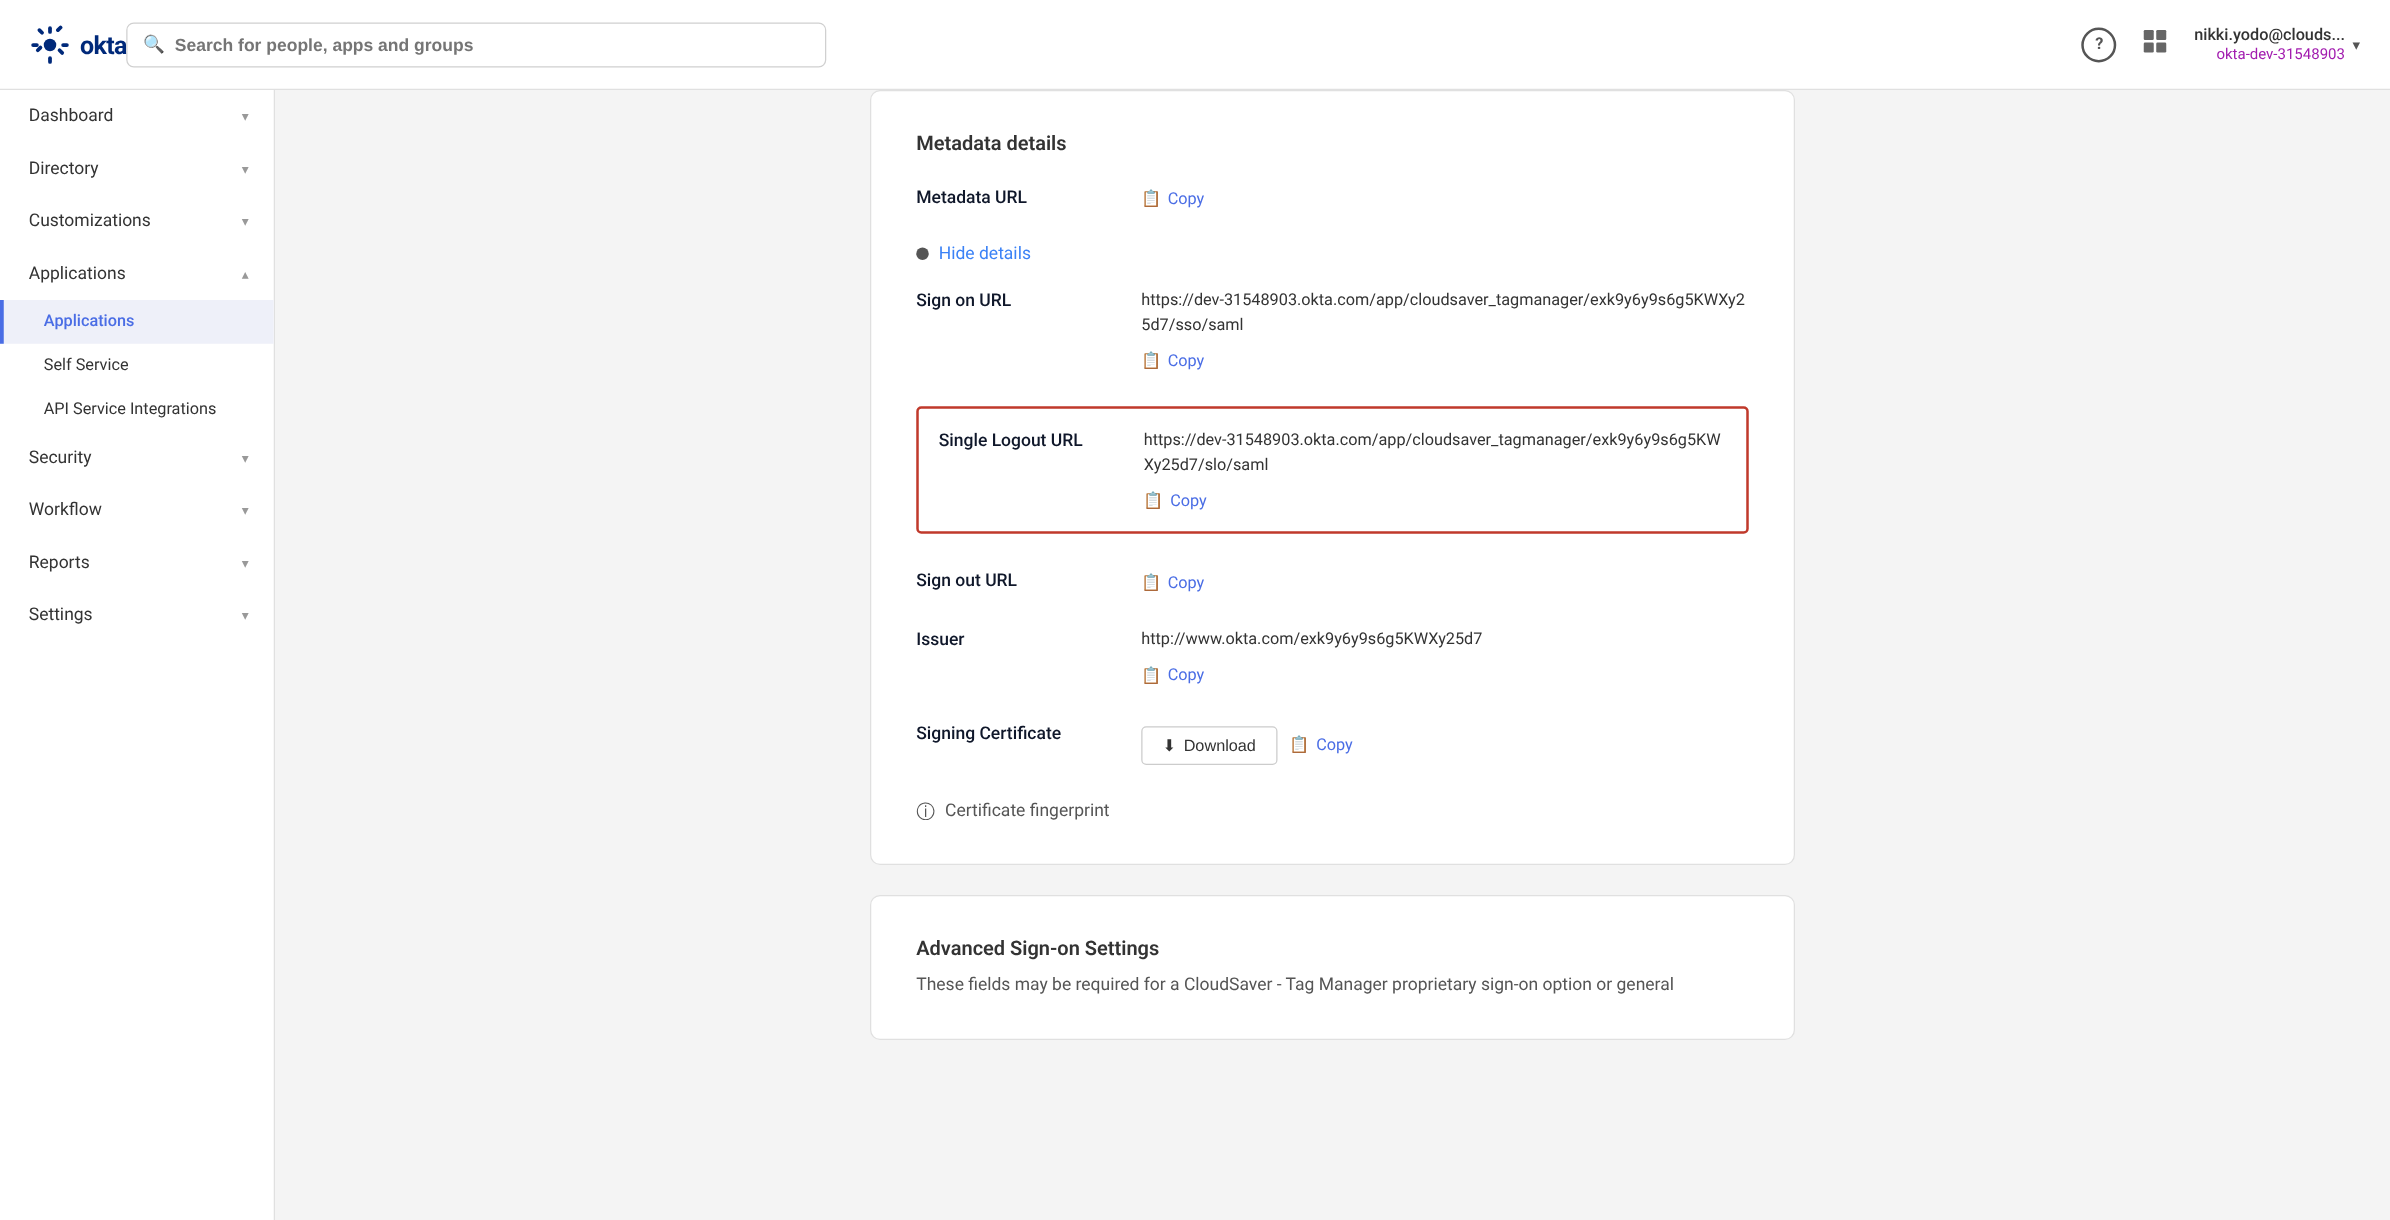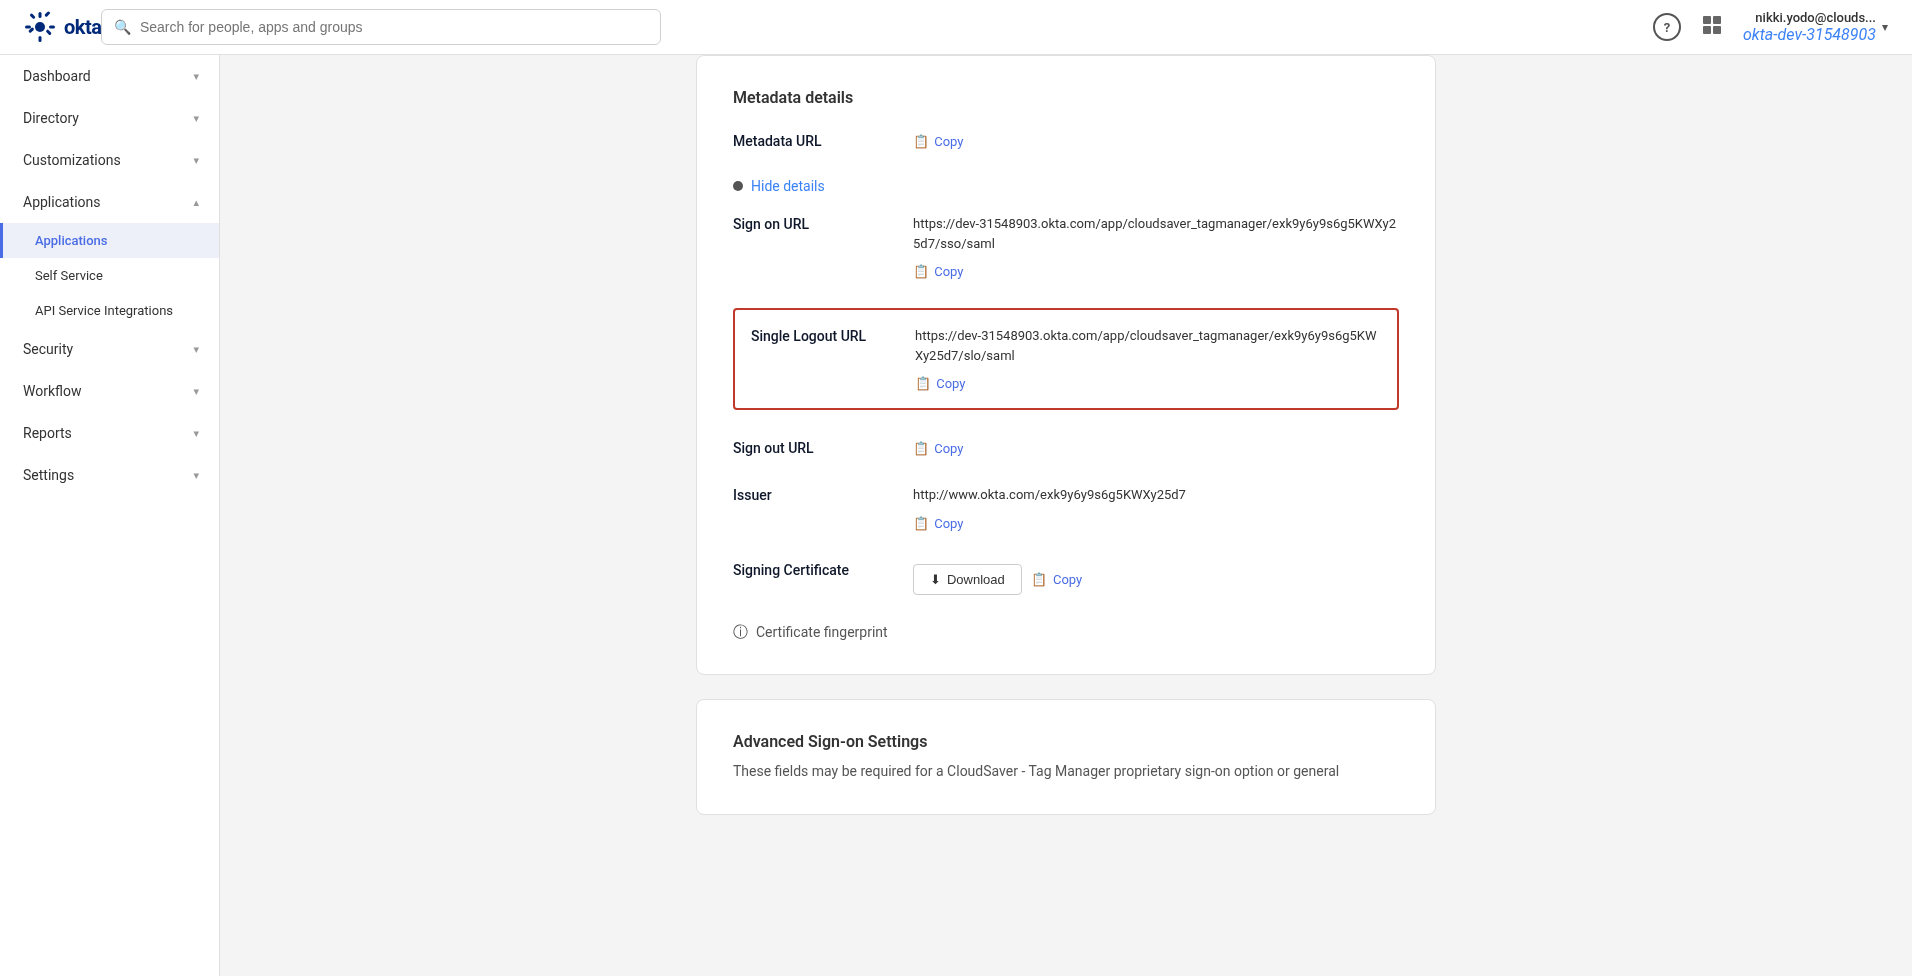--- a/index.html
+++ b/index.html
@@ -1,36 +1,36 @@
 <!DOCTYPE html>
 <html><head>
   <meta charset="utf-8">
   <style>
     * { box-sizing: border-box; margin: 0; padding: 0; }
     body { font-family: -apple-system, BlinkMacSystemFont, 'Segoe UI', Roboto, sans-serif; background: #f4f4f4; display: flex; flex-direction: column; height: 100vh; overflow: hidden; }
 
     
     .header {
       display: flex; align-items: center; background: #fff; border-bottom: 1px solid #e0e0e0;
-      padding: 0 24px; height: 55px; flex-shrink: 0; position: relative; z-index: 10;
+      padding: 0 24px; height: 72px; flex-shrink: 0; position: relative; z-index: 10;
     }
     .header-logo-text { font-size: 20px; font-weight: 700; color: #00297a; letter-spacing: -0.5px; }
     .header-search {
       flex: 1; max-width: 560px; display: flex; align-items: center;
       border: 1px solid #d0d0d0; border-radius: 6px; padding: 0 12px; height: 36px;
       background: #fff; gap: 8px;
     }
-    .header-search input { border: none; outline: none; width: 100%; font-size: 14px; color: #555; background: transparent; }
+    .header-search input { border: none; outline: none; width: 100%; font-size: 14px; color: #555; background: transparent; font-weight: bold; }
     .header-right { margin-left: auto; display: flex; align-items: center; gap: 20px; }
     .header-help { width: 28px; height: 28px; border-radius: 50%; border: 2px solid #555; display: flex; align-items: center; justify-content: center; font-size: 13px; font-weight: 700; color: #555; cursor: pointer; }
     .header-grid { font-size: 18px; color: #555; cursor: pointer; }
     .header-user { display: flex; align-items: center; gap: 6px; cursor: pointer; }
     .header-user-info { text-align: right; }
     .header-user-name { font-size: 13px; color: #333; font-weight: 500; }
-    .header-user-org { font-size: 16px; color: #3b82f6; font-style: italic; }
+    .header-user-org { font-size: 12px; color: #a21caf; }
     .header-user-chevron { font-size: 12px; color: #555; }
 
     
     .layout { display: flex; flex: 1; overflow: hidden; }
 
     
     .sidebar { width: 220px; background: #fff; border-right: 1px solid #e0e0e0; overflow-y: auto; flex-shrink: 0; }
     .sidebar-item {
       display: flex; align-items: center; justify-content: space-between;
       padding: 13px 20px; cursor: pointer; font-size: 14px; color: #333;

